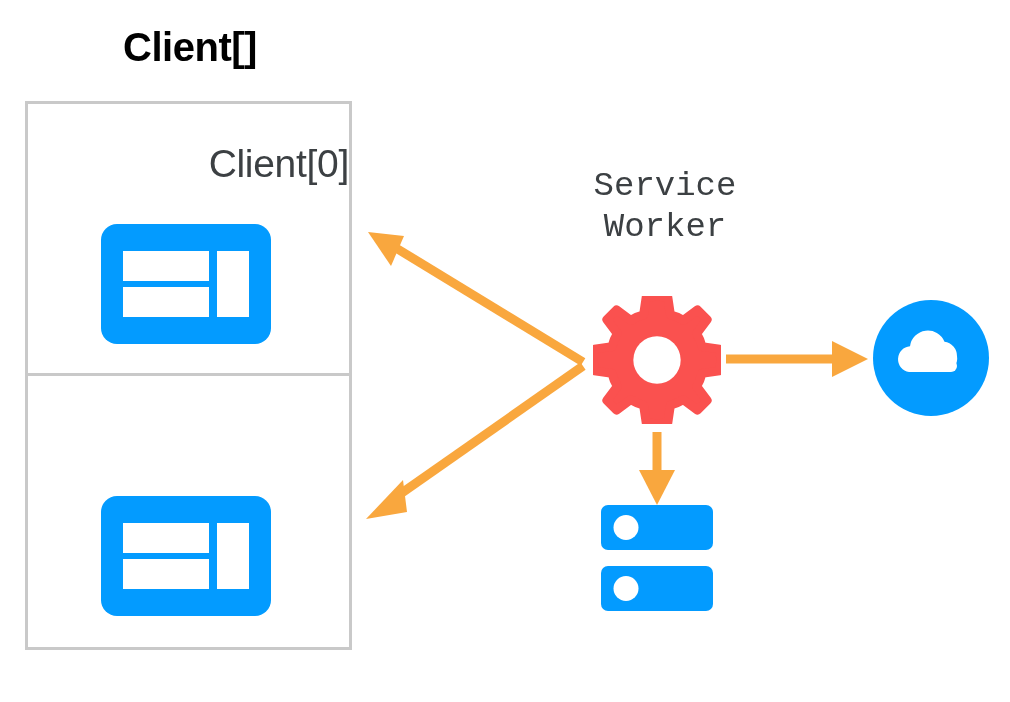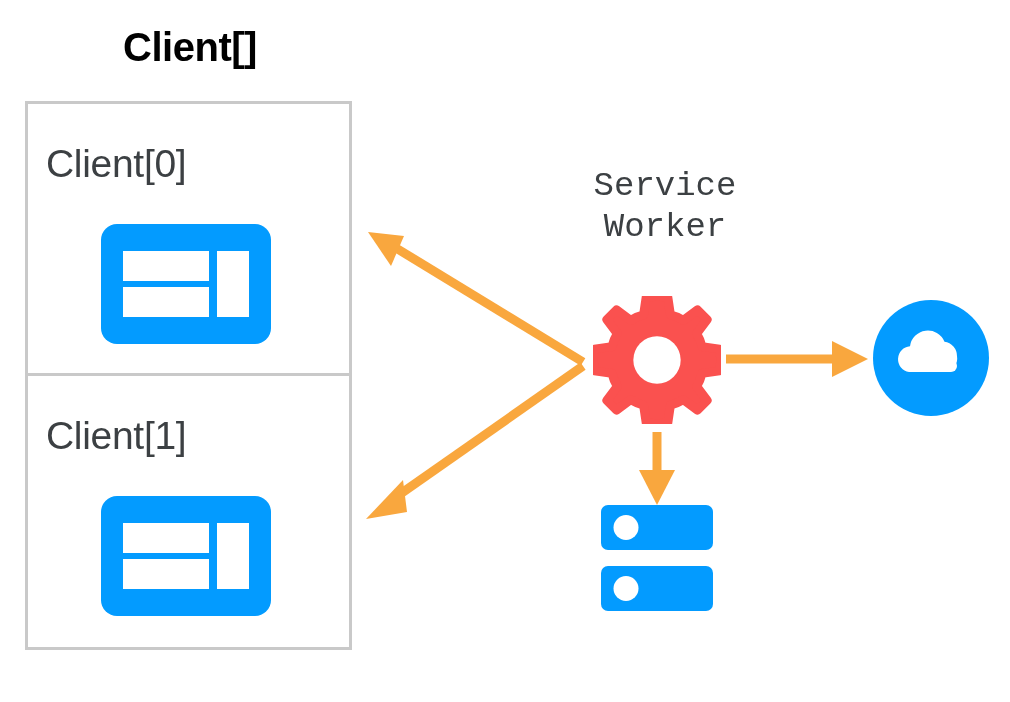--- a/index.html
+++ b/index.html
@@ -54,28 +54,27 @@
   }
   .client-box.bottom {
     height: 277px;
     margin-top: -3px;
   }
   .client-label {
     position: absolute;
     left: 0;
     top: 40px;
     width: 100%;
-    text-align: left;
+    text-align: right;
     font-size: 39px;
     font-weight: 400;
     letter-spacing: -0.3px;
     color: #3c4043;
     line-height: 1;
     white-space: nowrap;
-    padding-left: 18px;
   }
 
   
   .window-icon {
     position: absolute;
     left: 73px;
     top: 120px;
     width: 170px;
     height: 120px;
   }
@@ -148,21 +147,20 @@
         <svg width="170" height="120" viewBox="0 0 170 120" xmlns="http://www.w3.org/2000/svg">
           <rect x="0" y="0" width="170" height="120" rx="16" ry="16" fill="#039bff"></rect>
           <rect x="22" y="27" width="86" height="30" fill="#ffffff"></rect>
           <rect x="22" y="63" width="86" height="30" fill="#ffffff"></rect>
           <rect x="116" y="27" width="32" height="66" fill="#ffffff"></rect>
         </svg>
       </div>
     </div>
 
     <div class="client-box bottom">
-      <div class="client-label">Client[1]</div>
       <div class="window-icon">
         <svg width="170" height="120" viewBox="0 0 170 120" xmlns="http://www.w3.org/2000/svg">
           <rect x="0" y="0" width="170" height="120" rx="16" ry="16" fill="#039bff"></rect>
           <rect x="22" y="27" width="86" height="30" fill="#ffffff"></rect>
           <rect x="22" y="63" width="86" height="30" fill="#ffffff"></rect>
           <rect x="116" y="27" width="32" height="66" fill="#ffffff"></rect>
         </svg>
       </div>
     </div>
 

